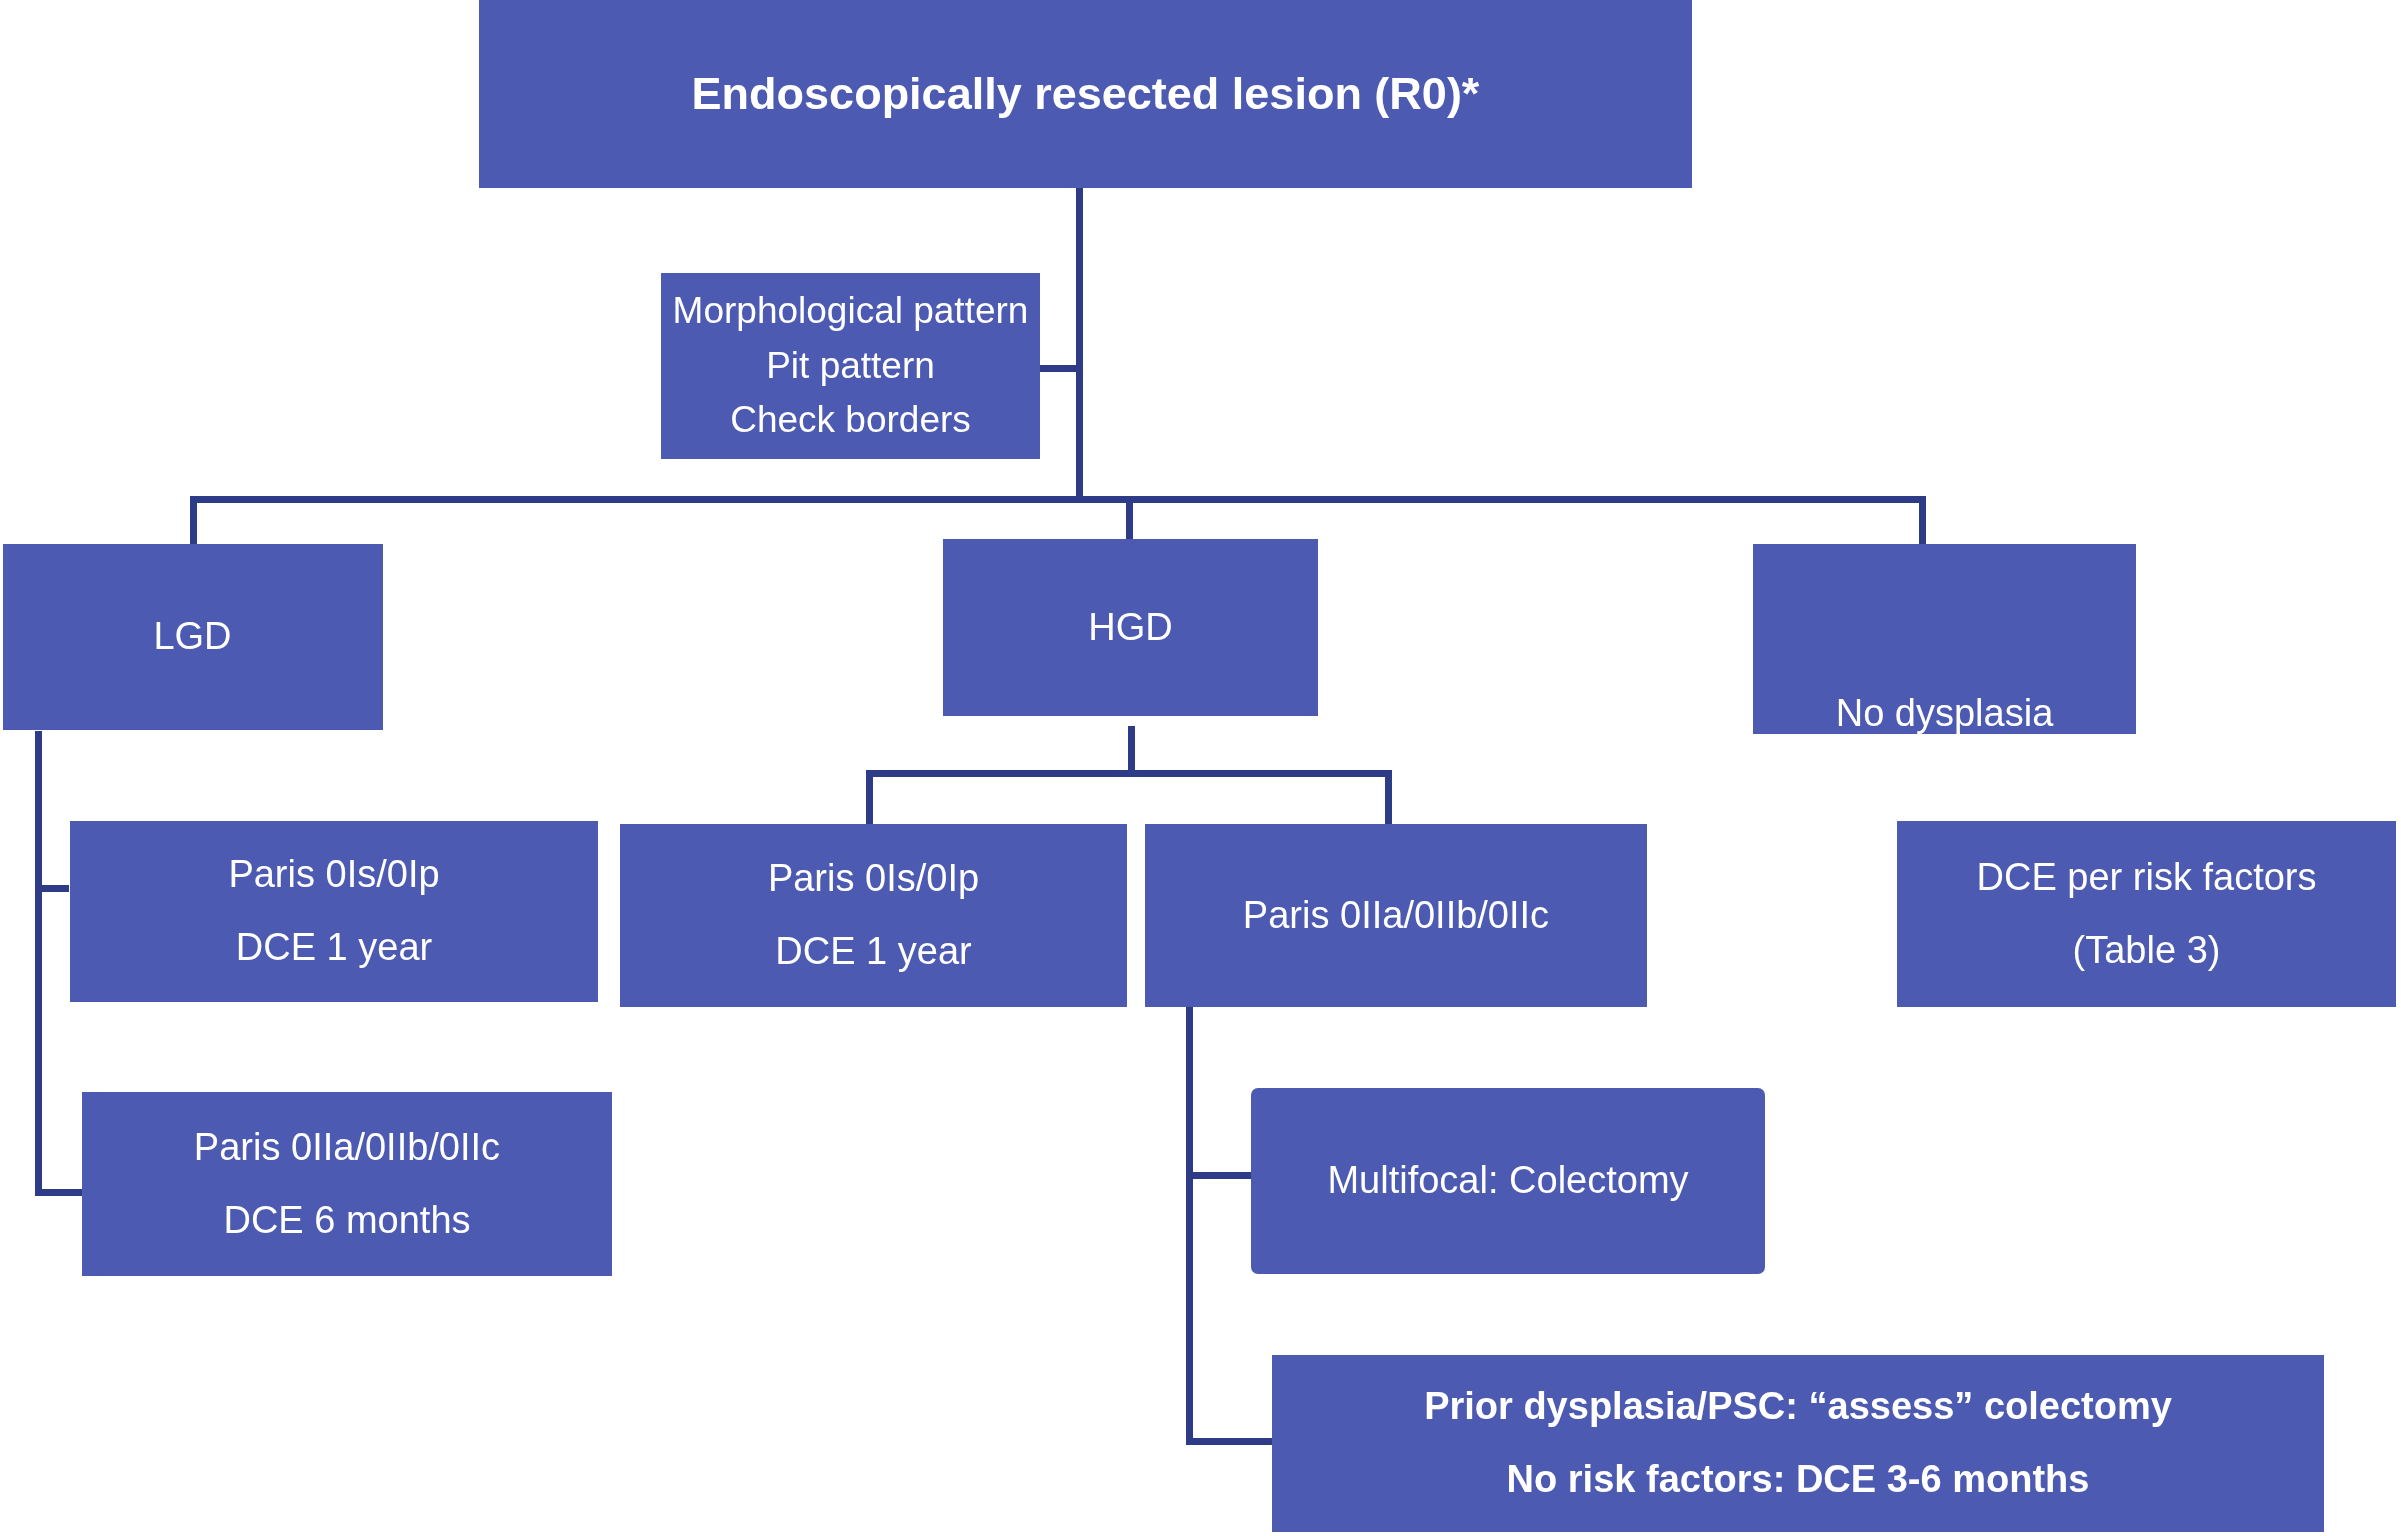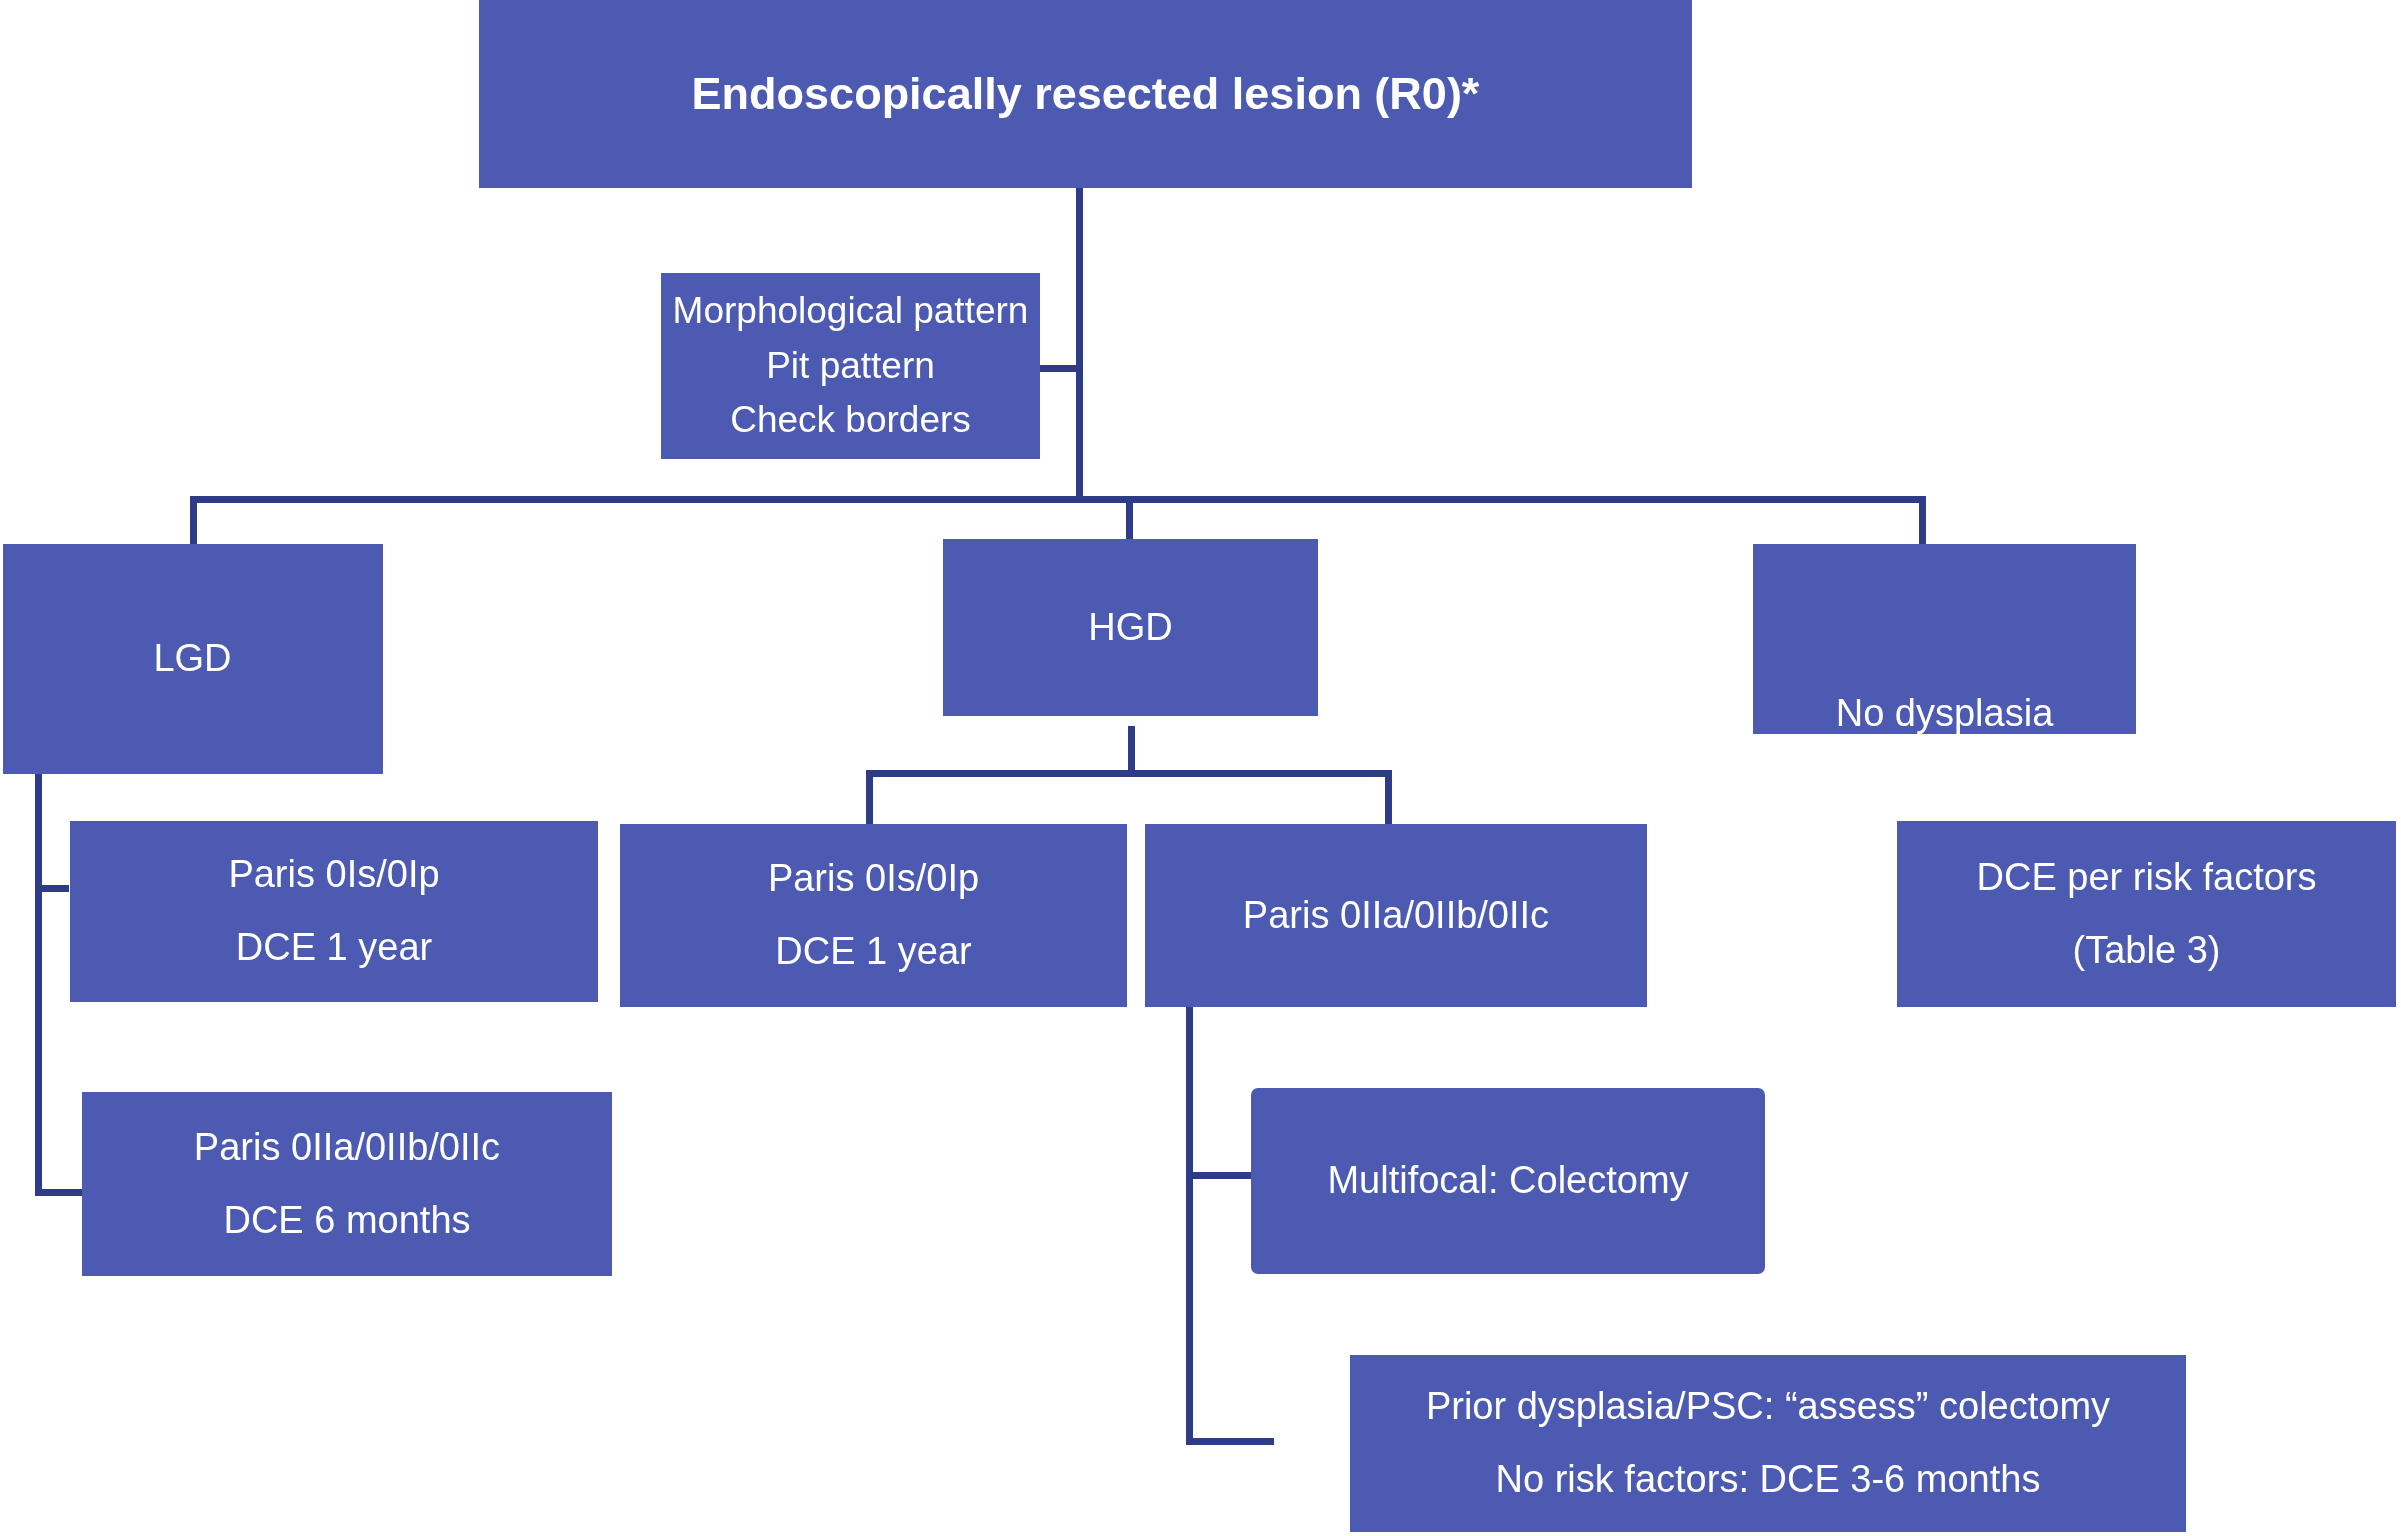--- a/index.html
+++ b/index.html
@@ -72,21 +72,21 @@
   <div class="node title" style="left:479px; top:0px; width:1213px; height:188px;">
     <div class="line">Endoscopically resected lesion (R0)*</div>
   </div>
 
   <div class="node tight" style="left:661px; top:273px; width:379px; height:186px;">
     <div class="line">Morphological pattern</div>
     <div class="line">Pit pattern</div>
     <div class="line">Check borders</div>
   </div>
 
-  <div class="node" style="left:2.5px; top:544px; width:380px; height:230px;">
+  <div class="node" style="left:2.5px; top:544px; width:380px; height:186px;">
     <div class="line">LGD</div>
   </div>
 
   <div class="node" style="left:943px; top:539px; width:375px; height:177px;">
     <div class="line">HGD</div>
   </div>
 
   <div class="node" style="left:1753px; top:544px; width:383px; height:190px;justify-content:flex-end;">
     <div class="line">No dysplasia</div>
   </div>
@@ -112,19 +112,19 @@
 
   <div class="node" style="left:82px; top:1092px; width:530px; height:184px;">
     <div class="line">Paris 0IIa/0IIb/0IIc</div>
     <div class="line">DCE 6 months</div>
   </div>
 
   <div class="node" style="left:1251px; top:1088px; width:514px; height:186px;border-radius:7px;">
     <div class="line">Multifocal: Colectomy</div>
   </div>
 
-  <div class="node" style="left:1350px; top:1355px; width:836px; height:177px;">
+  <div class="node" style="left:1272px; top:1355px; width:1052px; height:177px;font-weight:bold;">
     <div class="line">Prior dysplasia/PSC: “assess” colectomy</div>
     <div class="line">No risk factors: DCE 3-6 months</div>
   </div>
 
 </div>
 
 
 </body></html>

